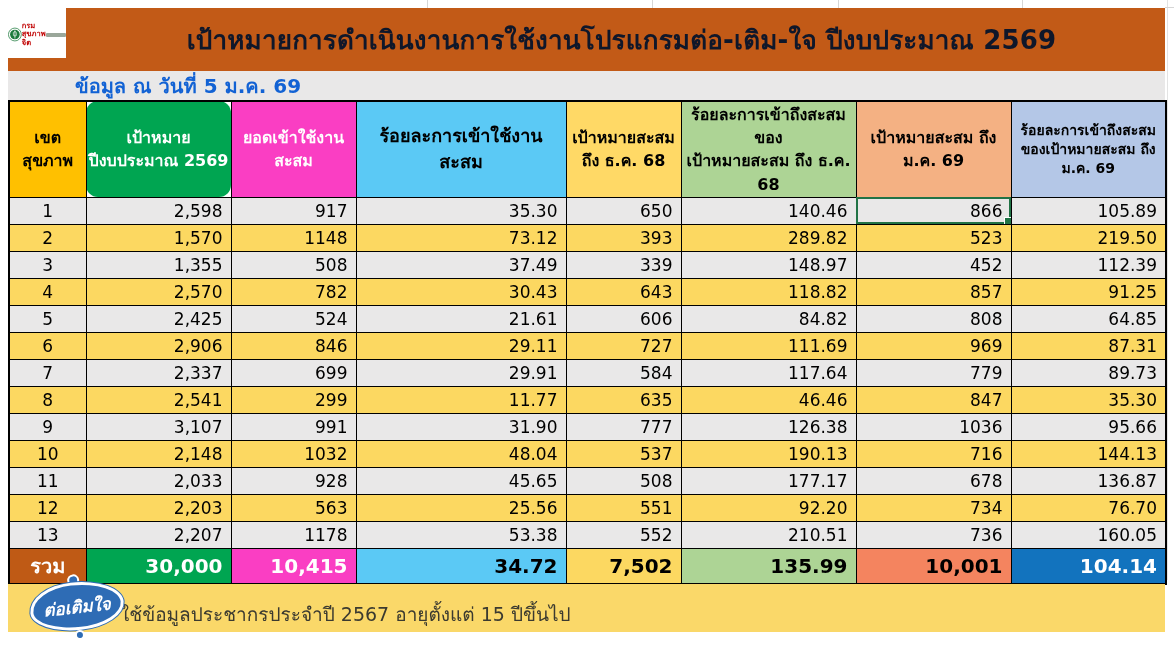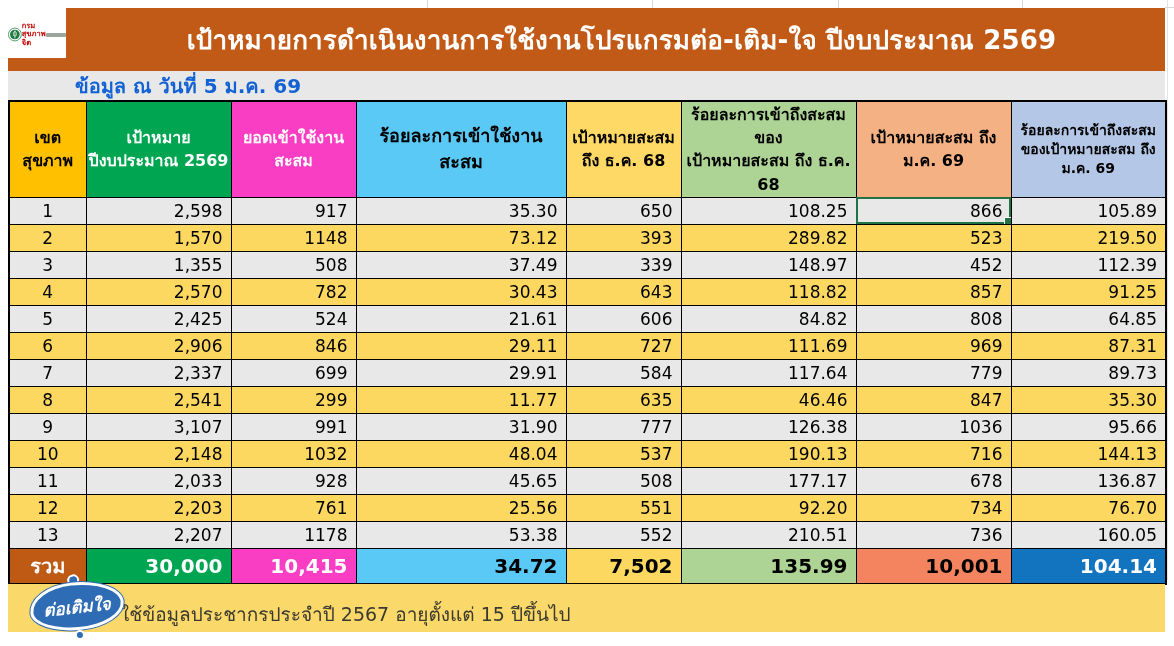--- a/index.html
+++ b/index.html
@@ -7,21 +7,21 @@
   .screen { position:relative; width:1174px; height:646px; background:#ffffff; overflow:hidden; }
 
   
   .topstrip { position:absolute; left:0; top:0; width:1174px; height:8px; background:#ffffff; }
   .gridline-v { position:absolute; top:0; width:1px; background:#d6d6d6; }
   .gridline-h { position:absolute; height:1px; background:#d6d6d6; }
 
   
   .title-bar { position:absolute; left:8px; top:8px; width:1157px; height:63px;
     background:#c25a17; display:flex; align-items:center; justify-content:center; }
-  .title-text { color:#ffffff; font-weight:bold; font-size:26px; padding-left:70px; letter-spacing:.2px;text-align:center; }
+  .title-text { color:#0f172a; font-weight:bold; font-size:26px; padding-left:70px; letter-spacing:.2px;text-align:center; }
 
   .dept-logo { position:absolute; left:0; top:0; width:58px; height:50px; background:#ffffff;
     display:flex; align-items:center; justify-content:flex-start; padding-top:3px; }
   .dept-emblem { width:27px; height:27px; }
   .dept-name { font-size:7.5px; color:#c00000; font-weight:bold; line-height:1.1; }
   .dept-sub { width:40px; height:4px; background:#9aa79a; margin-top:1px; border-radius:1px; }
 
   
   .subheader { position:absolute; left:8px; top:71px; width:1157px; height:29px;
     background:#e9e8e8; display:flex; align-items:center;padding-left:43px; }
@@ -99,21 +99,21 @@
           <col style="width:210px">
         <col style="width:115px">
           <col style="width:175px">
           <col style="width:155px">
           <col style="width:155px">
       </colgroup>
       <thead>
         <tr id="header-row">
           <th style="background: rgb(255, 192, 0); color: rgb(0, 0, 0);">เขต
 สุขภาพ</th>
-          <th style="background: rgb(0, 165, 81); color: rgb(255, 255, 255);">เป้าหมาย
+          <th style="background: rgb(0, 165, 81); color: rgb(255, 255, 255); border-radius: 12px;">เป้าหมาย
 ปีงบประมาณ 2569</th>
           <th style="background: rgb(250, 62, 195); color: rgb(255, 255, 255);">ยอดเข้าใช้งาน
 สะสม</th>
           <th class="single" style="background: rgb(91, 201, 245); color: rgb(0, 0, 0);">ร้อยละการเข้าใช้งานสะสม</th>
           <th style="background: rgb(255, 217, 102); color: rgb(0, 0, 0);">เป้าหมายสะสม
 ถึง ธ.ค. 68</th>
           <th style="background: rgb(173, 212, 149); color: rgb(0, 0, 0);">ร้อยละการเข้าถึงสะสมของ
 เป้าหมายสะสม ถึง ธ.ค. 68</th>
           <th style="background: rgb(244, 177, 131); color: rgb(0, 0, 0);">เป้าหมายสะสม ถึง
 ม.ค. 69</th>
@@ -122,21 +122,21 @@
 ม.ค. 69</th>
         </tr>
       </thead>
       <tbody id="data-body">
           <tr class="odd">
             <td class="c-zone">1</td>
             <td class="c-num">2,598</td>
             <td class="c-num">917</td>
             <td class="c-num">35.30</td>
             <td class="c-num">650</td>
-            <td class="c-num">108.25</td>
+            <td class="c-num">140.46</td>
             <td class="c-num selected">866</td>
             <td class="c-num">105.89</td>
           </tr>
           <tr class="even">
             <td class="c-zone">2</td>
             <td class="c-num">1,570</td>
             <td class="c-num">1148</td>
             <td class="c-num">73.12</td>
             <td class="c-num">393</td>
             <td class="c-num">289.82</td>
@@ -229,21 +229,21 @@
             <td class="c-num">928</td>
             <td class="c-num">45.65</td>
             <td class="c-num">508</td>
             <td class="c-num">177.17</td>
             <td class="c-num">678</td>
             <td class="c-num">136.87</td>
           </tr>
           <tr class="even">
             <td class="c-zone">12</td>
             <td class="c-num">2,203</td>
-            <td class="c-num">761</td>
+            <td class="c-num">563</td>
             <td class="c-num">25.56</td>
             <td class="c-num">551</td>
             <td class="c-num">92.20</td>
             <td class="c-num">734</td>
             <td class="c-num">76.70</td>
           </tr>
           <tr class="odd">
             <td class="c-zone">13</td>
             <td class="c-num">2,207</td>
             <td class="c-num">1178</td>

